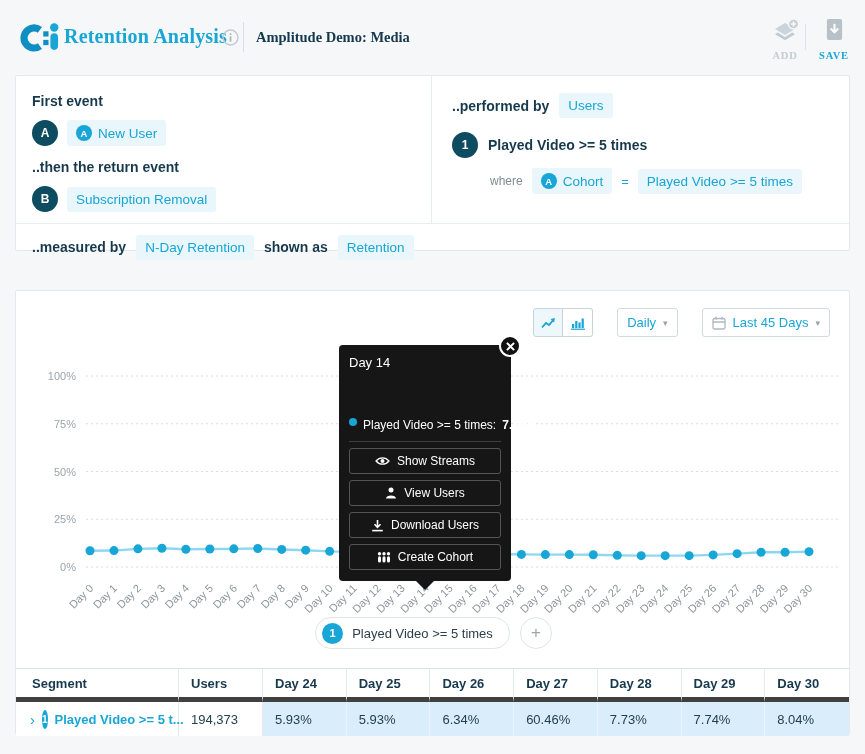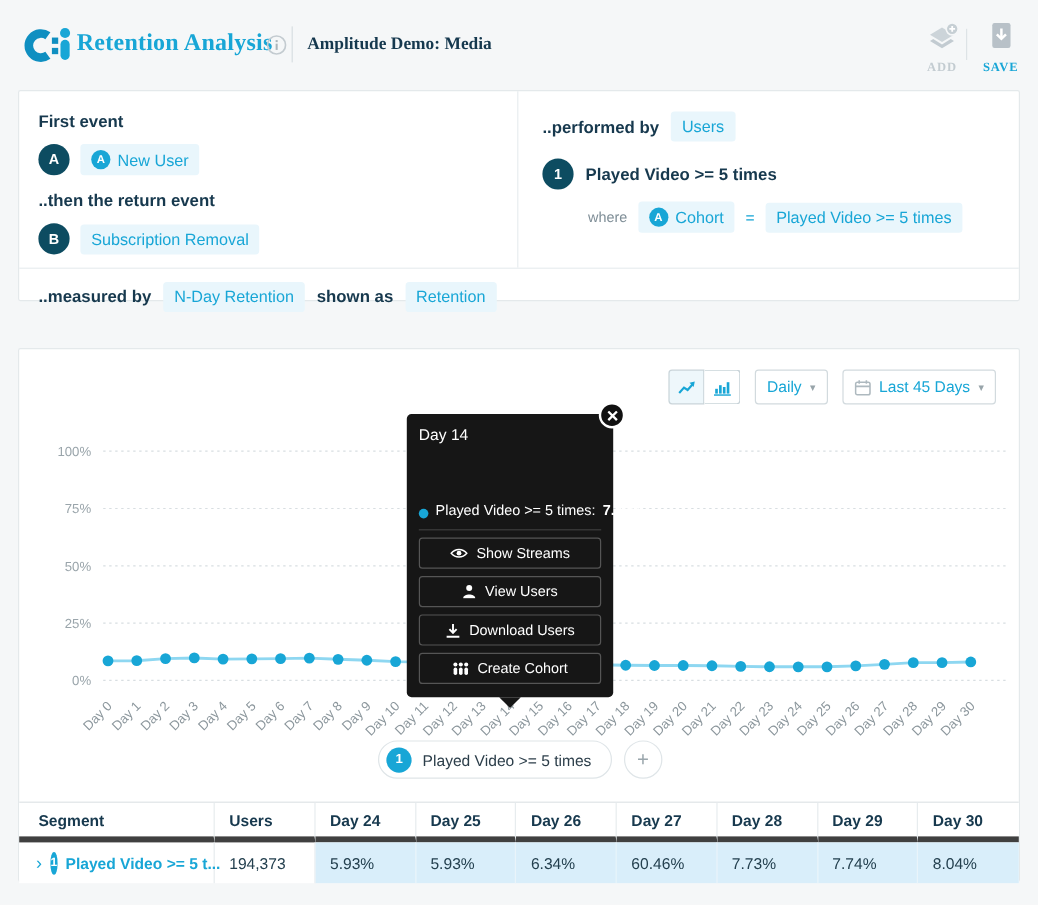--- a/index.html
+++ b/index.html
@@ -34,38 +34,38 @@
   .pill { display:inline-flex; align-items:center; gap:6px; background:#e9f6fc; color:#18a6d6; border-radius:3px; padding:5px 9px; font-size:13.5px; cursor:pointer; }
   .amp-badge { width:16px; height:16px; border-radius:50%; background:#18a6d6; color:#fff; font-size:9.5px; font-weight:700; display:inline-flex; align-items:center; justify-content:center; flex:none; }
   .performed-row { display:flex; align-items:center; gap:10px; }
   .segment-row { display:flex; align-items:center; gap:10px; margin-top:14px; }
   .segment-title { font-size:14px; font-weight:700; color:#17394e; }
   .where-row { display:flex; align-items:center; gap:9px; margin:10px 0 0 38px; }
   .where-lbl { font-size:12px; color:#7e8d96; }
   .op { color:#18a6d6; font-size:13px; }
 
   
-  .chart-controls { position:absolute; right:19px; top:17px; display:flex; align-items:center; gap:12px; }
+  .chart-controls { position:absolute; right:19px; top:17px; display:flex; align-items:center; gap:24px; }
   .toggle-group { display:flex; }
   .toggle-btn { width:30px; height:29px; border:1px solid #c9d4d9; background:#fff; display:flex; align-items:center; justify-content:center; cursor:pointer; }
   .toggle-btn.left { border-radius:3px 0 0 3px; background:#eef7fb; }
   .toggle-btn.right { border-radius:0 3px 3px 0; border-left:none; }
   .dropdown { height:29px; border:1px solid #d2dade; border-radius:3px; background:#fff; display:flex; align-items:center; gap:7px; padding:0 9px; font-size:13px; color:#18a6d6; cursor:pointer; }
   .caret { color:#98a4aa; font-size:9px; }
 
   
   .chart-svg { position:absolute; left:0; top:0; width:835px; height:330px; }
   .ytick { font-size:11px; fill:#9aa5ab; font-family:"Liberation Sans",sans-serif; }
   .xtick { font-size:11px; fill:#8b969c; font-family:"Liberation Sans",sans-serif; }
 
   
   .tooltip { position:absolute; left:323px; top:54px; width:172px; background:#161616; border-radius:4px; padding:10px 10px 11px 10px; color:#fff; z-index:6; }
   .tooltip:after { content:""; position:absolute; left:50%; bottom:-9px; margin-left:-9px; border-left:9px solid transparent; border-right:9px solid transparent; border-top:9px solid #161616; }
   .tt-title { font-size:13px; margin-bottom:6px; }
-  .tt-series { display:flex; align-items:flex-end; gap:6px; font-size:12px; padding-bottom:9px; border-bottom:1px solid #3e3e3e; margin-bottom:3px; white-space:nowrap;margin-top:48px; }
+  .tt-series { display:flex; align-items:flex-start; gap:6px; font-size:12px; padding-bottom:9px; border-bottom:1px solid #3e3e3e; margin-bottom:3px; white-space:nowrap;margin-top:48px; }
   .tt-dot { width:8px; height:8px; border-radius:50%; background:#18a6d6; flex:none; }
   .tt-val { font-weight:700; }
   .tt-btn { display:flex; align-items:center; justify-content:center; gap:7px; width:100%; height:26px; margin-top:6px; border:1px solid #555; border-radius:3px; background:transparent; color:#fff; font-size:12px; font-family:"Liberation Sans",sans-serif; cursor:pointer; }
   .tt-close { position:absolute; top:-10px; right:-10px; width:22px; height:22px; border-radius:50%; background:#111; border:2px solid #fff; display:flex; align-items:center; justify-content:center; cursor:pointer; }
 
   
   .legend-row { position:absolute; left:0; top:326px; width:835px; display:flex; align-items:center; justify-content:center; gap:10px; }
   .legend-pill { display:flex; align-items:center; gap:9px; height:32px; padding:0 16px 0 6px; border:1px solid #dfe5e8; border-radius:16px; background:#fff; cursor:pointer; }
   .legend-badge { width:21px; height:21px; border-radius:50%; background:#18a6d6; color:#fff; font-size:11px; font-weight:700; display:flex; align-items:center; justify-content:center; }
   .legend-label { font-size:13px; color:#2c3e4a; }

